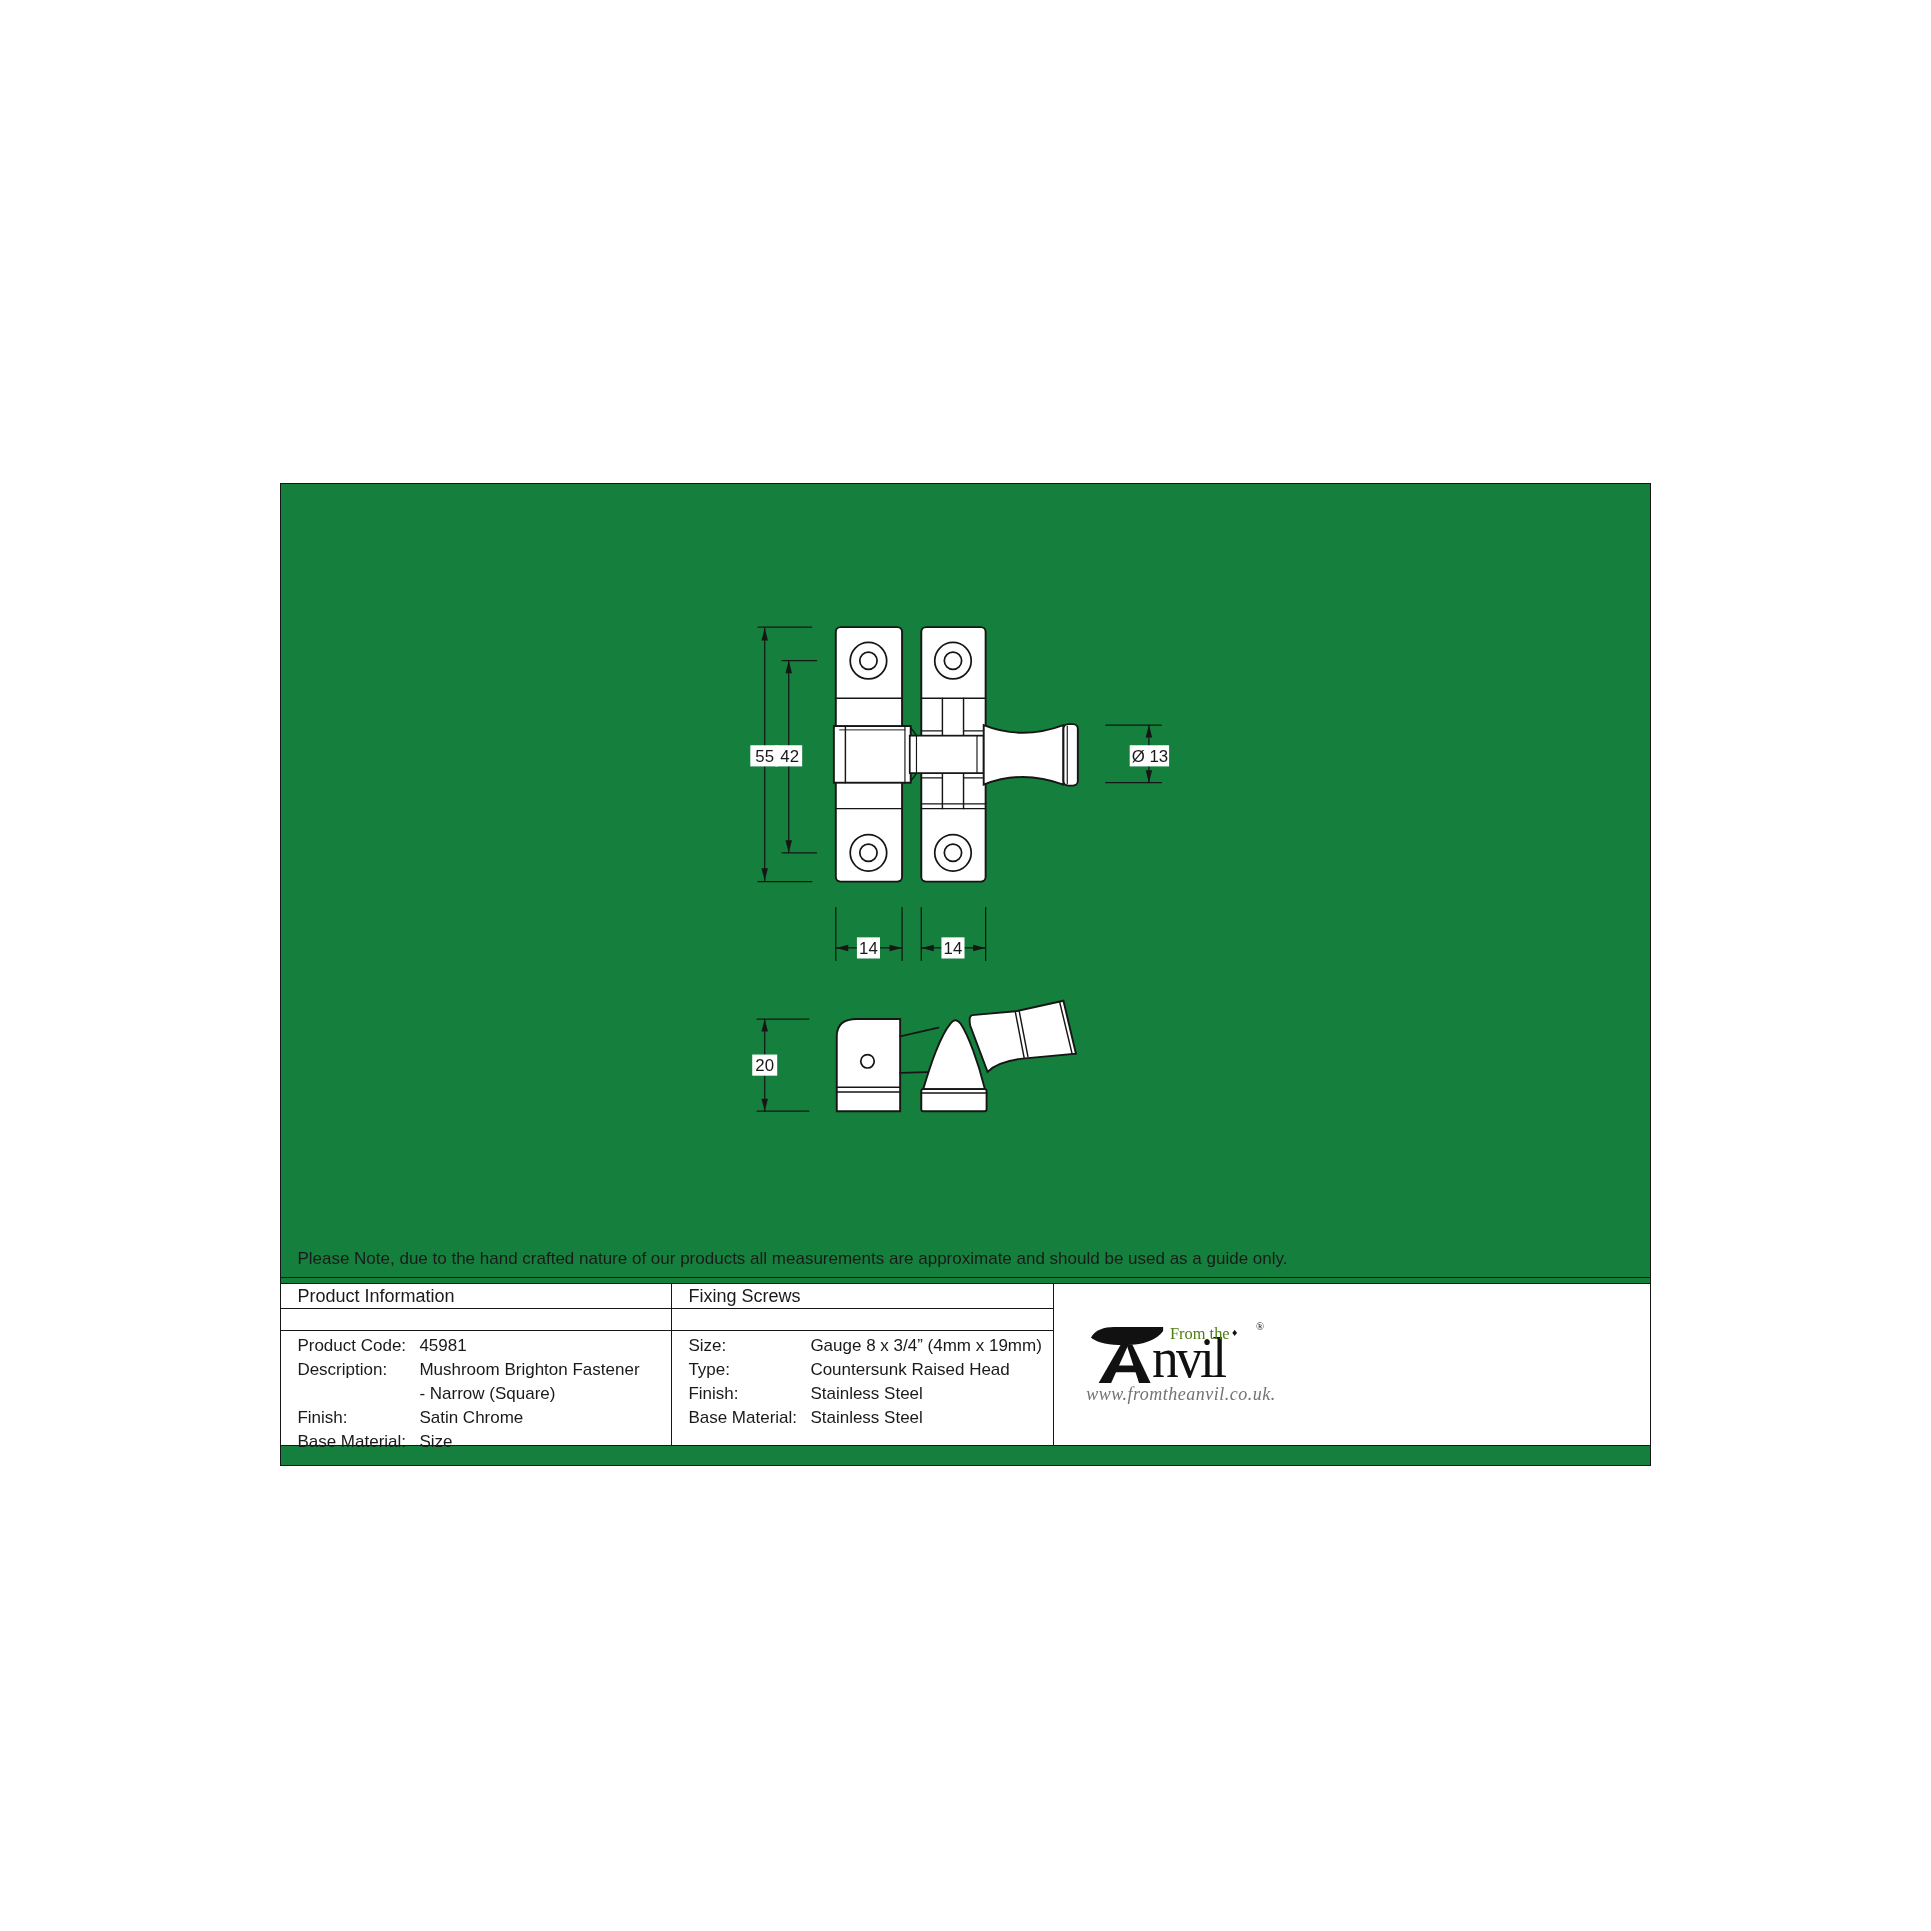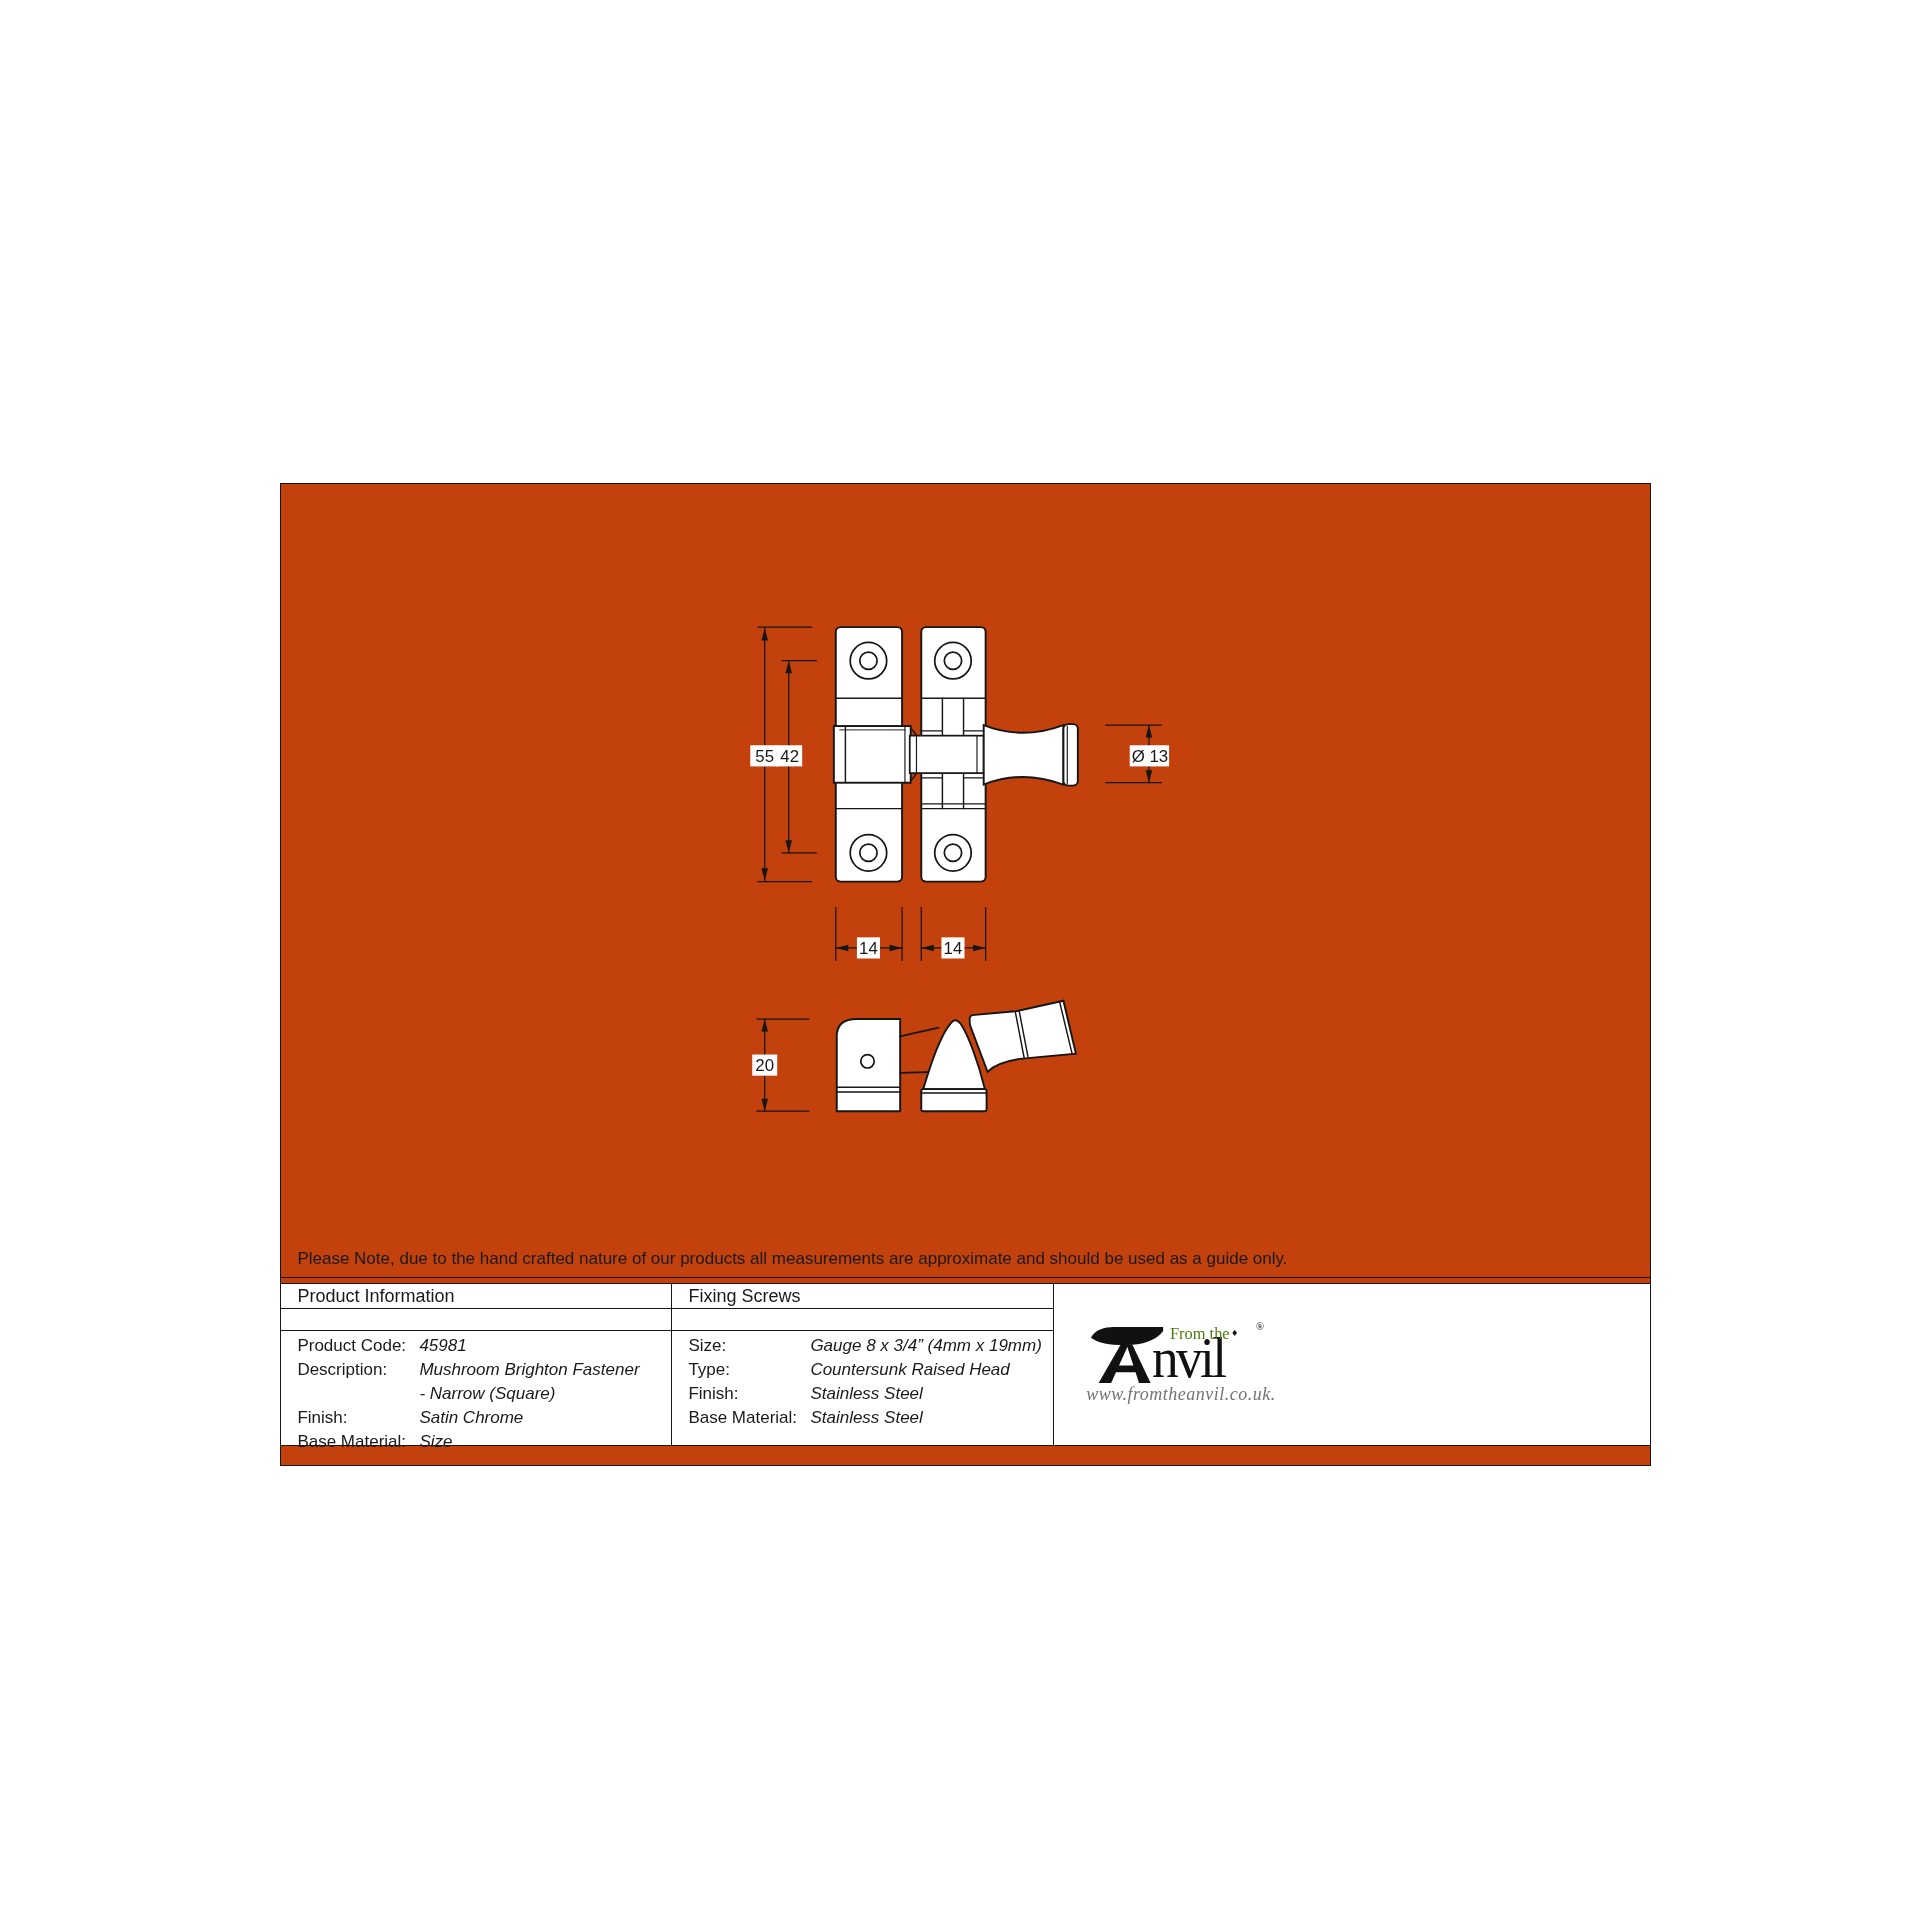--- a/index.html
+++ b/index.html
@@ -2,21 +2,21 @@
 <html><head>
 <meta charset="utf-8">
 <style>
   html,body{margin:0;padding:0;background:#ffffff;}
   .sheet{
     position:relative;width:1931px;height:1931px;background:#ffffff;
     font-family:"Liberation Sans", sans-serif;color:#1a1a1a;
   }
   .frame{
     position:absolute;left:280px;top:483px;width:1371px;height:983px;
-    border:1.9px solid #161616;box-sizing:border-box;background:#c2410c;
+    border:1.9px solid #161616;box-sizing:border-box;background:#15803d;
   }
   .frame svg{position:absolute;left:0;top:0;}
   .note-bar{
     position:absolute;left:280px;top:1241px;width:1371px;height:37px;
     border:1.9px solid #161616;border-top:none;box-sizing:border-box;
     display:flex;align-items:center;font-size:17px;
   }
   .note-bar span{padding-left:16.4px;}
   .spec-table{
     position:absolute;left:280px;top:1283px;width:1371px;height:163px;
@@ -33,21 +33,21 @@
     height:25px;border-bottom:1.9px solid #161616;box-sizing:border-box;
     font-size:18px;display:flex;align-items:center;
   }
   .col-header span{padding-left:16.4px;}
   .col-body{
     border-top:1.9px solid #161616;margin-top:21px;box-sizing:border-box;
     padding:2.9px 0 0 16.4px;font-size:17px;
   }
   .kv-row{display:flex;line-height:24px;}
   .kv-label{width:122px;flex:0 0 122px;}
-  .kv-value{flex:1;padding-right:3.9px;font-style:italic;}
+  .kv-value{flex:1;padding-right:3.9px;}
   .list-row{line-height:24px;}
   
   .logo-cell{position:relative;}
   .logo{position:absolute;left:0;top:0;width:100%;height:100%;}
   .logo-anvil-icon{position:absolute;left:35px;top:42px;width:77px;height:58px;}
   .logo-nvil{
     position:absolute;left:98px;top:45px;
     font-family:"Liberation Serif", serif;font-size:58px;line-height:1;
     letter-spacing:-2.9px;transform:scaleX(0.92);transform-origin:left top;
     color:#111;

